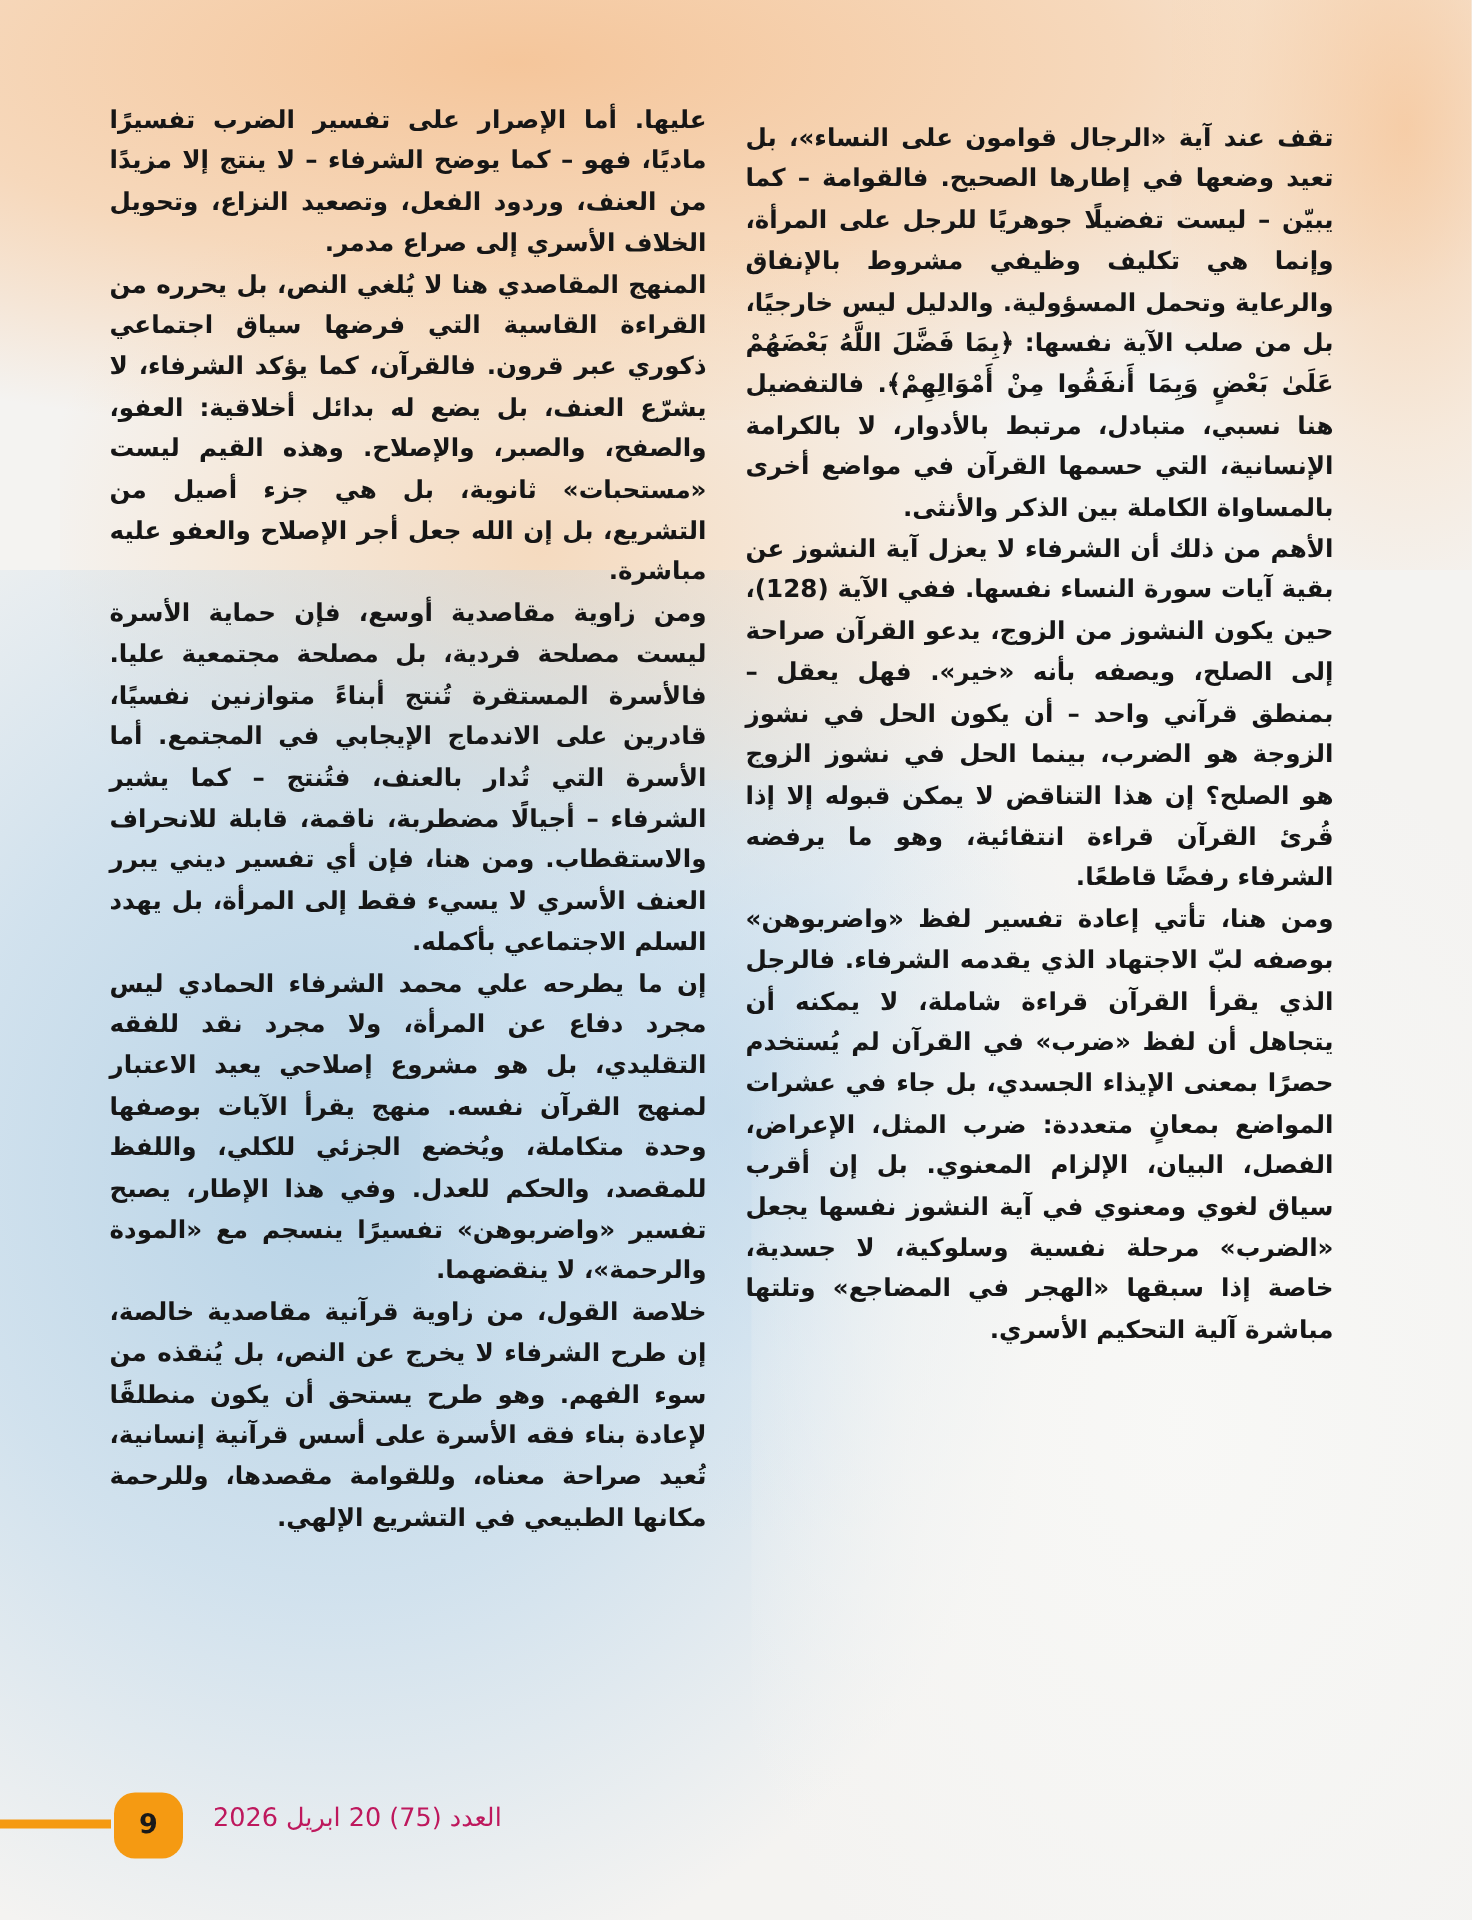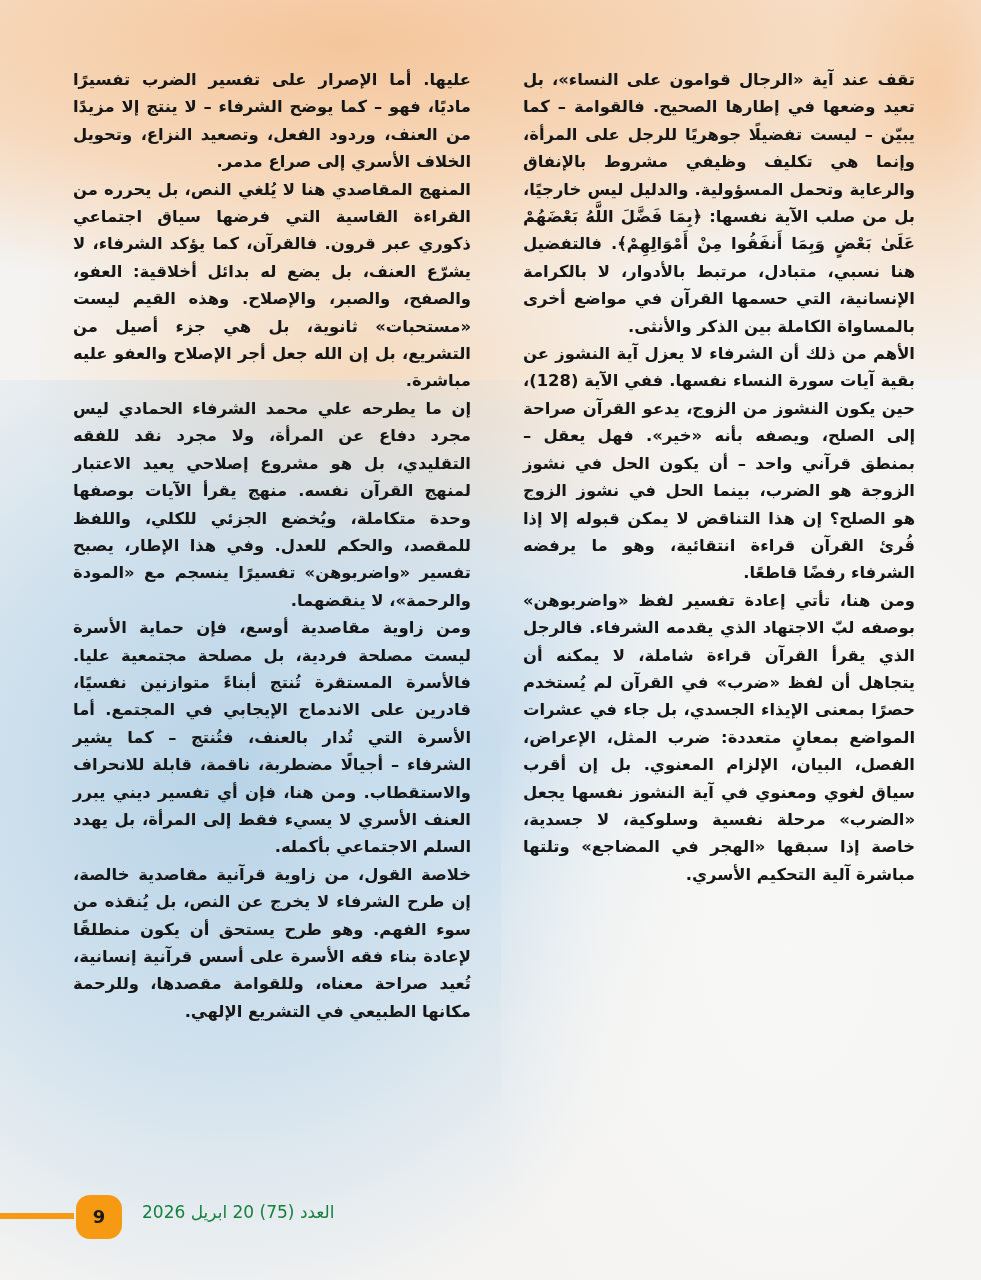--- a/index.html
+++ b/index.html
@@ -67,22 +67,23 @@
       position: absolute;
       top: 66px;
       font-size: 16.4px;
       line-height: 27.4px;
       font-weight: bold;
       text-align: justify;
       text-align-last: right;
       direction: rtl;
     }
     .col-right {
-      right: 66px;
+      right: 92px;
       width: 392px;
+      margin-top: 12px;
     }
     .col-left {
       right: 510px;
       width: 398px;
     }
     .col p {
       margin: 0;
     }
 
     .footer {
@@ -123,21 +124,21 @@
       font-weight: bold;
       font-size: 18px;
       color: #1a1a1a;
     }
     .issue-info {
       position: absolute;
       left: 142px;
       top: 6px;
       font-family: "DejaVu Sans", sans-serif;
       font-size: 17px;
-      color: #15803d;
+      color: #be185d;
       direction: rtl;
       white-space: nowrap;
     }
   </style>
 </head>
 <body>
 
 <div class="bg-layer">
   <div class="bg-orange-top"></div>
   <div class="bg-orange-right"></div>
@@ -151,22 +152,22 @@
 
   <div class="col col-right">
     <p>تقف عند آية «الرجال قوامون على النساء»، بل تعيد وضعها في إطارها الصحيح. فالقوامة – كما يبيّن – ليست تفضيلًا جوهريًا للرجل على المرأة، وإنما هي تكليف وظيفي مشروط بالإنفاق والرعاية وتحمل المسؤولية. والدليل ليس خارجيًا، بل من صلب الآية نفسها: ﴿بِمَا فَضَّلَ اللَّهُ بَعْضَهُمْ عَلَىٰ بَعْضٍ وَبِمَا أَنفَقُوا مِنْ أَمْوَالِهِمْ﴾. فالتفضيل هنا نسبي، متبادل، مرتبط بالأدوار، لا بالكرامة الإنسانية، التي حسمها القرآن في مواضع أخرى بالمساواة الكاملة بين الذكر والأنثى.</p>
     <p>الأهم من ذلك أن الشرفاء لا يعزل آية النشوز عن بقية آيات سورة النساء نفسها. ففي الآية (128)، حين يكون النشوز من الزوج، يدعو القرآن صراحة إلى الصلح، ويصفه بأنه «خير». فهل يعقل – بمنطق قرآني واحد – أن يكون الحل في نشوز الزوجة هو الضرب، بينما الحل في نشوز الزوج هو الصلح؟ إن هذا التناقض لا يمكن قبوله إلا إذا قُرئ القرآن قراءة انتقائية، وهو ما يرفضه الشرفاء رفضًا قاطعًا.</p>
     <p>ومن هنا، تأتي إعادة تفسير لفظ «واضربوهن» بوصفه لبّ الاجتهاد الذي يقدمه الشرفاء. فالرجل الذي يقرأ القرآن قراءة شاملة، لا يمكنه أن يتجاهل أن لفظ «ضرب» في القرآن لم يُستخدم حصرًا بمعنى الإيذاء الجسدي، بل جاء في عشرات المواضع بمعانٍ متعددة: ضرب المثل، الإعراض، الفصل، البيان، الإلزام المعنوي. بل إن أقرب سياق لغوي ومعنوي في آية النشوز نفسها يجعل «الضرب» مرحلة نفسية وسلوكية، لا جسدية، خاصة إذا سبقها «الهجر في المضاجع» وتلتها مباشرة آلية التحكيم الأسري.</p>
   </div>
 
   <div class="col col-left">
     <p>عليها. أما الإصرار على تفسير الضرب تفسيرًا ماديًا، فهو – كما يوضح الشرفاء – لا ينتج إلا مزيدًا من العنف، وردود الفعل، وتصعيد النزاع، وتحويل الخلاف الأسري إلى صراع مدمر.</p>
     <p>المنهج المقاصدي هنا لا يُلغي النص، بل يحرره من القراءة القاسية التي فرضها سياق اجتماعي ذكوري عبر قرون. فالقرآن، كما يؤكد الشرفاء، لا يشرّع العنف، بل يضع له بدائل أخلاقية: العفو، والصفح، والصبر، والإصلاح. وهذه القيم ليست «مستحبات» ثانوية، بل هي جزء أصيل من التشريع، بل إن الله جعل أجر الإصلاح والعفو عليه مباشرة.</p>
+    <p>ومن زاوية مقاصدية أوسع، فإن حماية الأسرة ليست مصلحة فردية، بل مصلحة مجتمعية عليا. فالأسرة المستقرة تُنتج أبناءً متوازنين نفسيًا، قادرين على الاندماج الإيجابي في المجتمع. أما الأسرة التي تُدار بالعنف، فتُنتج – كما يشير الشرفاء – أجيالًا مضطربة، ناقمة، قابلة للانحراف والاستقطاب. ومن هنا، فإن أي تفسير ديني يبرر العنف الأسري لا يسيء فقط إلى المرأة، بل يهدد السلم الاجتماعي بأكمله.</p>
     <p>إن ما يطرحه علي محمد الشرفاء الحمادي ليس مجرد دفاع عن المرأة، ولا مجرد نقد للفقه التقليدي، بل هو مشروع إصلاحي يعيد الاعتبار لمنهج القرآن نفسه. منهج يقرأ الآيات بوصفها وحدة متكاملة، ويُخضع الجزئي للكلي، واللفظ للمقصد، والحكم للعدل. وفي هذا الإطار، يصبح تفسير «واضربوهن» تفسيرًا ينسجم مع «المودة والرحمة»، لا ينقضهما.</p>
-    <p>ومن زاوية مقاصدية أوسع، فإن حماية الأسرة ليست مصلحة فردية، بل مصلحة مجتمعية عليا. فالأسرة المستقرة تُنتج أبناءً متوازنين نفسيًا، قادرين على الاندماج الإيجابي في المجتمع. أما الأسرة التي تُدار بالعنف، فتُنتج – كما يشير الشرفاء – أجيالًا مضطربة، ناقمة، قابلة للانحراف والاستقطاب. ومن هنا، فإن أي تفسير ديني يبرر العنف الأسري لا يسيء فقط إلى المرأة، بل يهدد السلم الاجتماعي بأكمله.</p>
     <p>خلاصة القول، من زاوية قرآنية مقاصدية خالصة، إن طرح الشرفاء لا يخرج عن النص، بل يُنقذه من سوء الفهم. وهو طرح يستحق أن يكون منطلقًا لإعادة بناء فقه الأسرة على أسس قرآنية إنسانية، تُعيد صراحة معناه، وللقوامة مقصدها، وللرحمة مكانها الطبيعي في التشريع الإلهي.</p>
   </div>
 
   <div class="footer">
     <div class="footer-line"></div>
     <div class="page-badge-shape"></div>
     <div class="page-number">9</div>
     <div class="issue-info">العدد (75) 20 ابريل 2026</div>
   </div>
 

